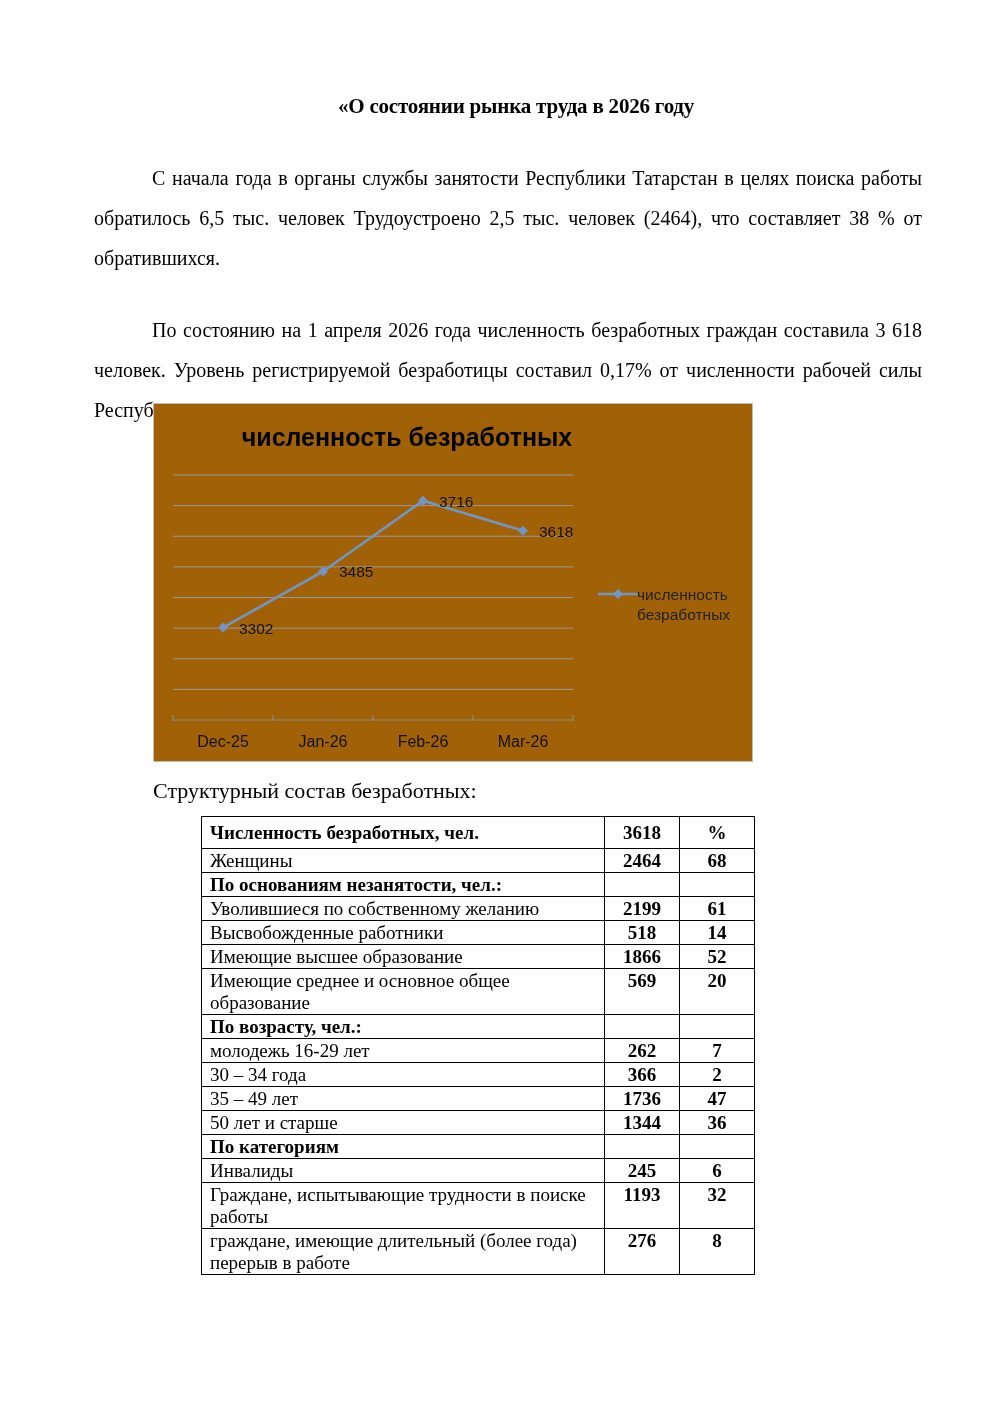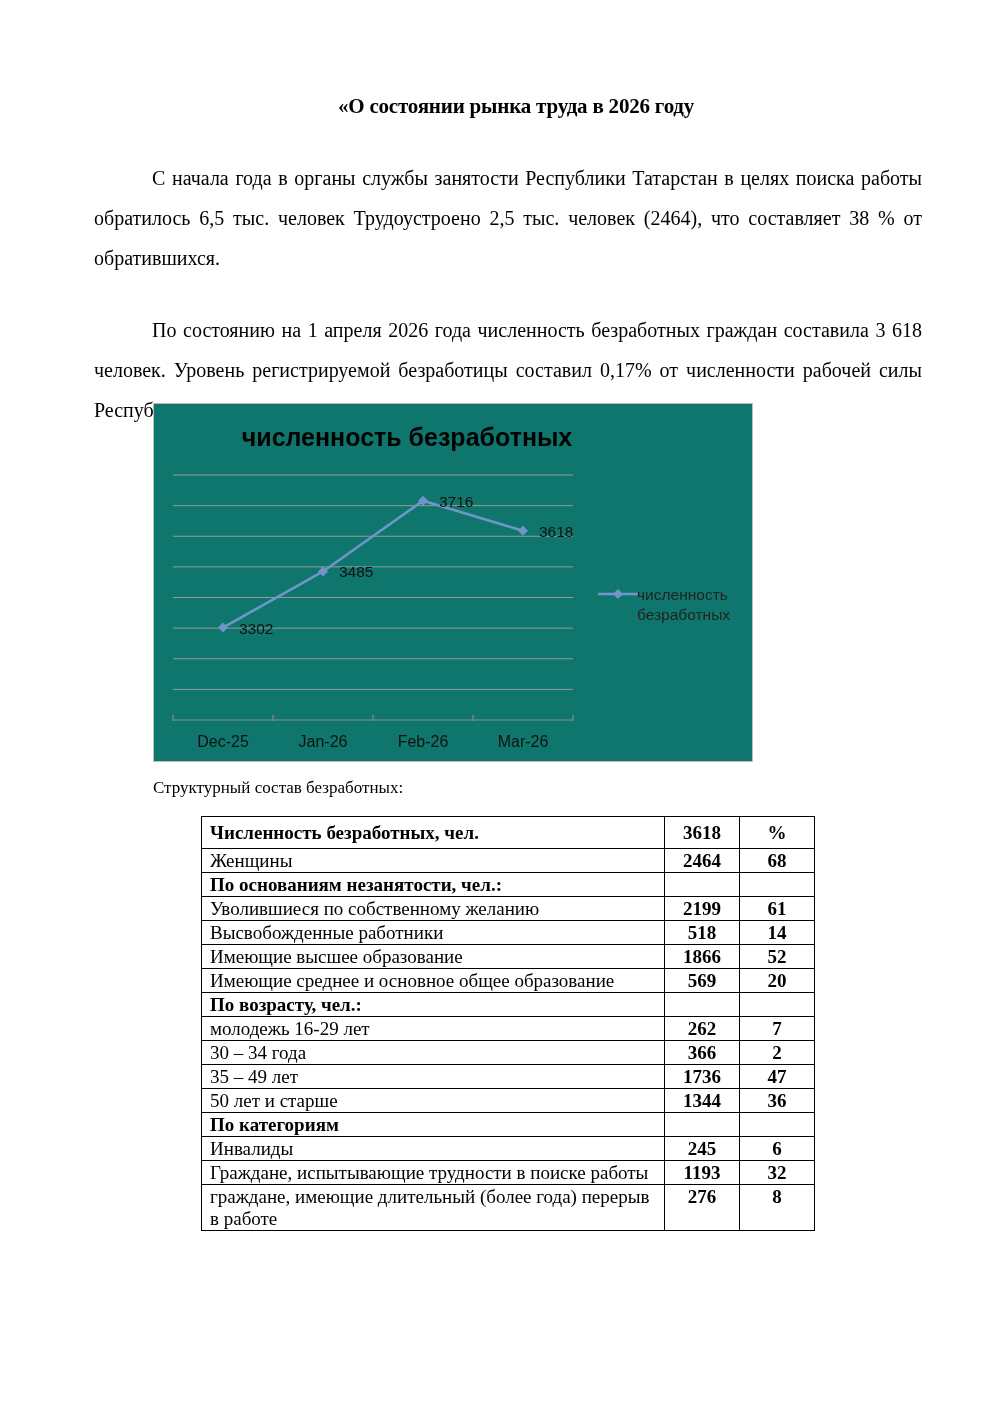--- a/index.html
+++ b/index.html
@@ -15,37 +15,37 @@
       position: absolute; left: 94px; width: 828px;
       font-size: 20px; line-height: 40px; text-align: justify;
       text-align-last: left;
     }
     .para .indent { display: inline-block; width: 58px; }
     #p1 { top: 158px; }
     #p2 { top: 294px; margin-top: 16px; }
 
     .chart-frame {
       position: absolute; left: 153px; top: 403px; width: 600px; height: 359px;
-      border: 1.5px solid #bdbdbd; box-sizing: border-box; background: #0f766e;
+      border: 1.5px solid #bdbdbd; box-sizing: border-box; background: #a16207;
     }
     .chart-frame svg { position: absolute; left: 0; top: 0; }
     .chart-title-txt {
       font-family: "Liberation Sans", "DejaVu Sans", sans-serif;
       font-weight: bold; font-size: 25px; fill: #000;
     }
     .lbl { font-family: "Liberation Sans", "DejaVu Sans", sans-serif; font-size: 15.5px; fill: #111; }
     .xlbl { font-family: "Liberation Sans", "DejaVu Sans", sans-serif; font-size: 16px; fill: #111; }
     .leg { font-family: "Liberation Sans", "DejaVu Sans", sans-serif; font-size: 15.5px; fill: #222; }
 
     .section-caption {
-      position: absolute; left: 153px; top: 778px; font-size: 17px;
+      position: absolute; left: 153px; top: 778px; font-size: 22px;
     }
 
     table.struct {
-      position: absolute; left: 201px; top: 816px; width: 614px;
+      position: absolute; left: 201px; top: 816px; width: 554px;
       border-collapse: collapse; font-size: 19px; line-height: 22px;
     }
     table.struct td {
       border: 1.2px solid #000; padding: 1px 6px 0 8px; vertical-align: top;
     }
     table.struct td.num { text-align: center; font-weight: bold; width: 66px; padding-left: 4px; padding-right: 4px; }
     table.struct td.pct { text-align: center; font-weight: bold; width: 66px; padding-left: 4px; padding-right: 4px; }
     table.struct tr.head td { height: 30px; vertical-align: middle; }
     table.struct tr.bold td.label { font-weight: bold; }
   </style>

